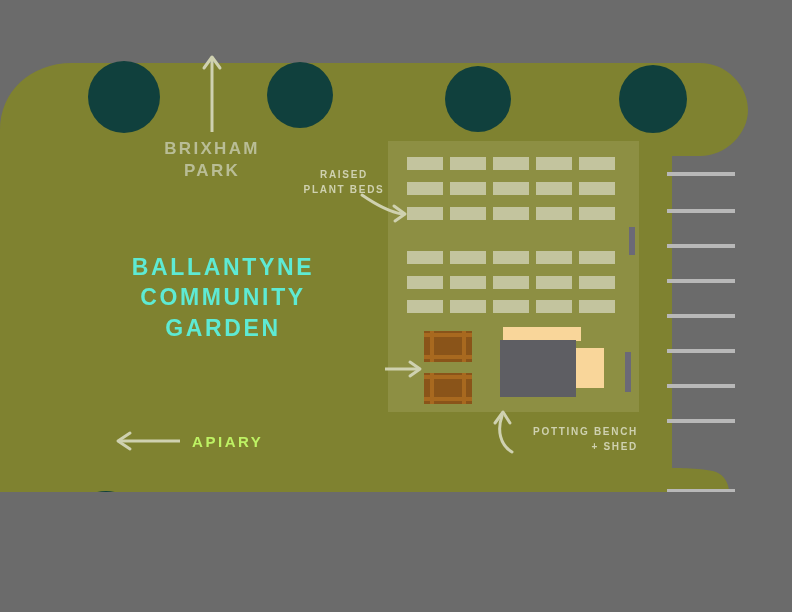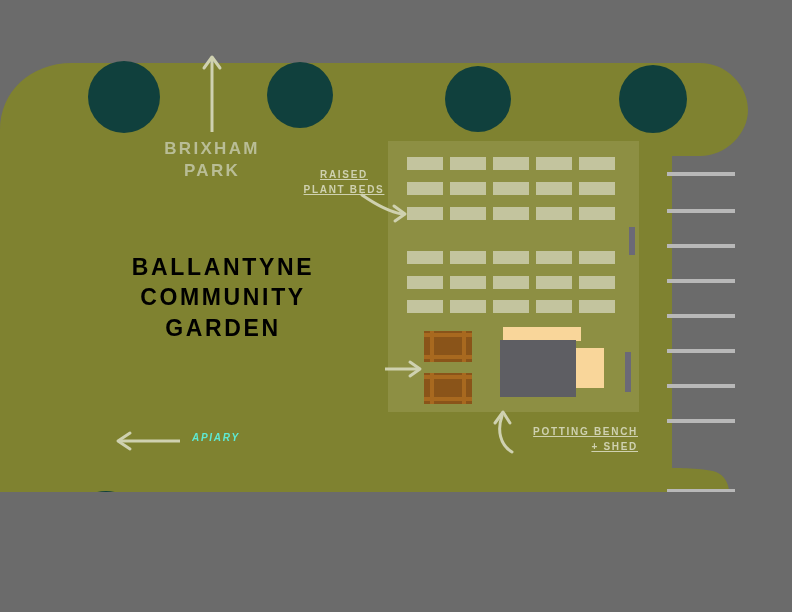--- a/index.html
+++ b/index.html
@@ -28,46 +28,44 @@
   .map-label {
     position: absolute;
     letter-spacing: 0.16em;
     font-weight: bold;
     text-transform: uppercase;
     line-height: 1.28;
     white-space: pre-line;
     user-select: none;
   }
   .label-title {
-    color: #000000;
+    color: #5eead4;
     font-size: 23px;
     letter-spacing: 0.115em;
     text-align: center;
     line-height: 1.32;
   }
   .label-sub {
     color: #b9bd96;
     font-size: 17px;
     letter-spacing: 0.135em;
     text-align: center;
     line-height: 1.32;
   }
   .label-callout {
     color: #cfd1b0;
     font-size: 10px;
     letter-spacing: 0.17em;
     text-align: center;
     line-height: 1.45;
-    text-decoration: underline;
   }
   .label-apiary {
-    color: #5eead4;
-    font-size: 10px;
+    color: #bef264;
+    font-size: 15px;
     letter-spacing: 0.17em;
-    font-style: italic;
   }
 </style>
 </head>
 <body>
 
 <div id="map-root">
 
   <svg id="map-svg" viewBox="0 0 792 612">
 
     <rect x="0" y="0" width="792" height="612" fill="#6b6b6b"></rect>

